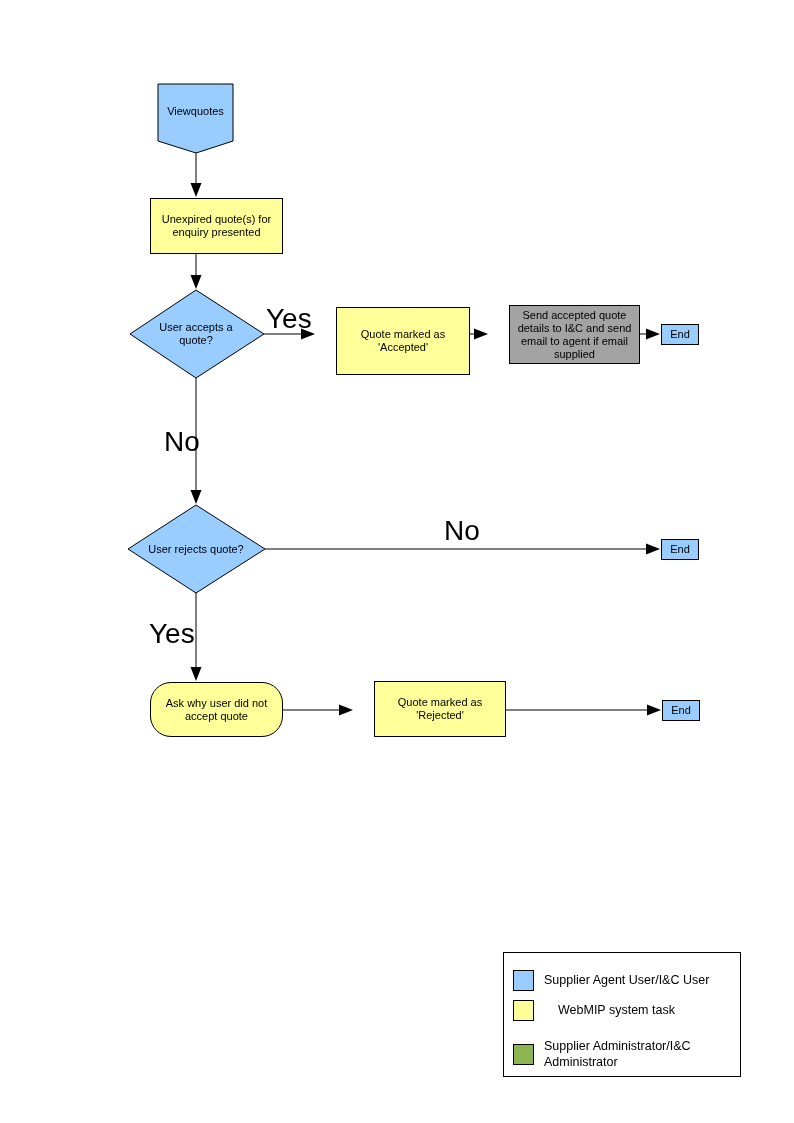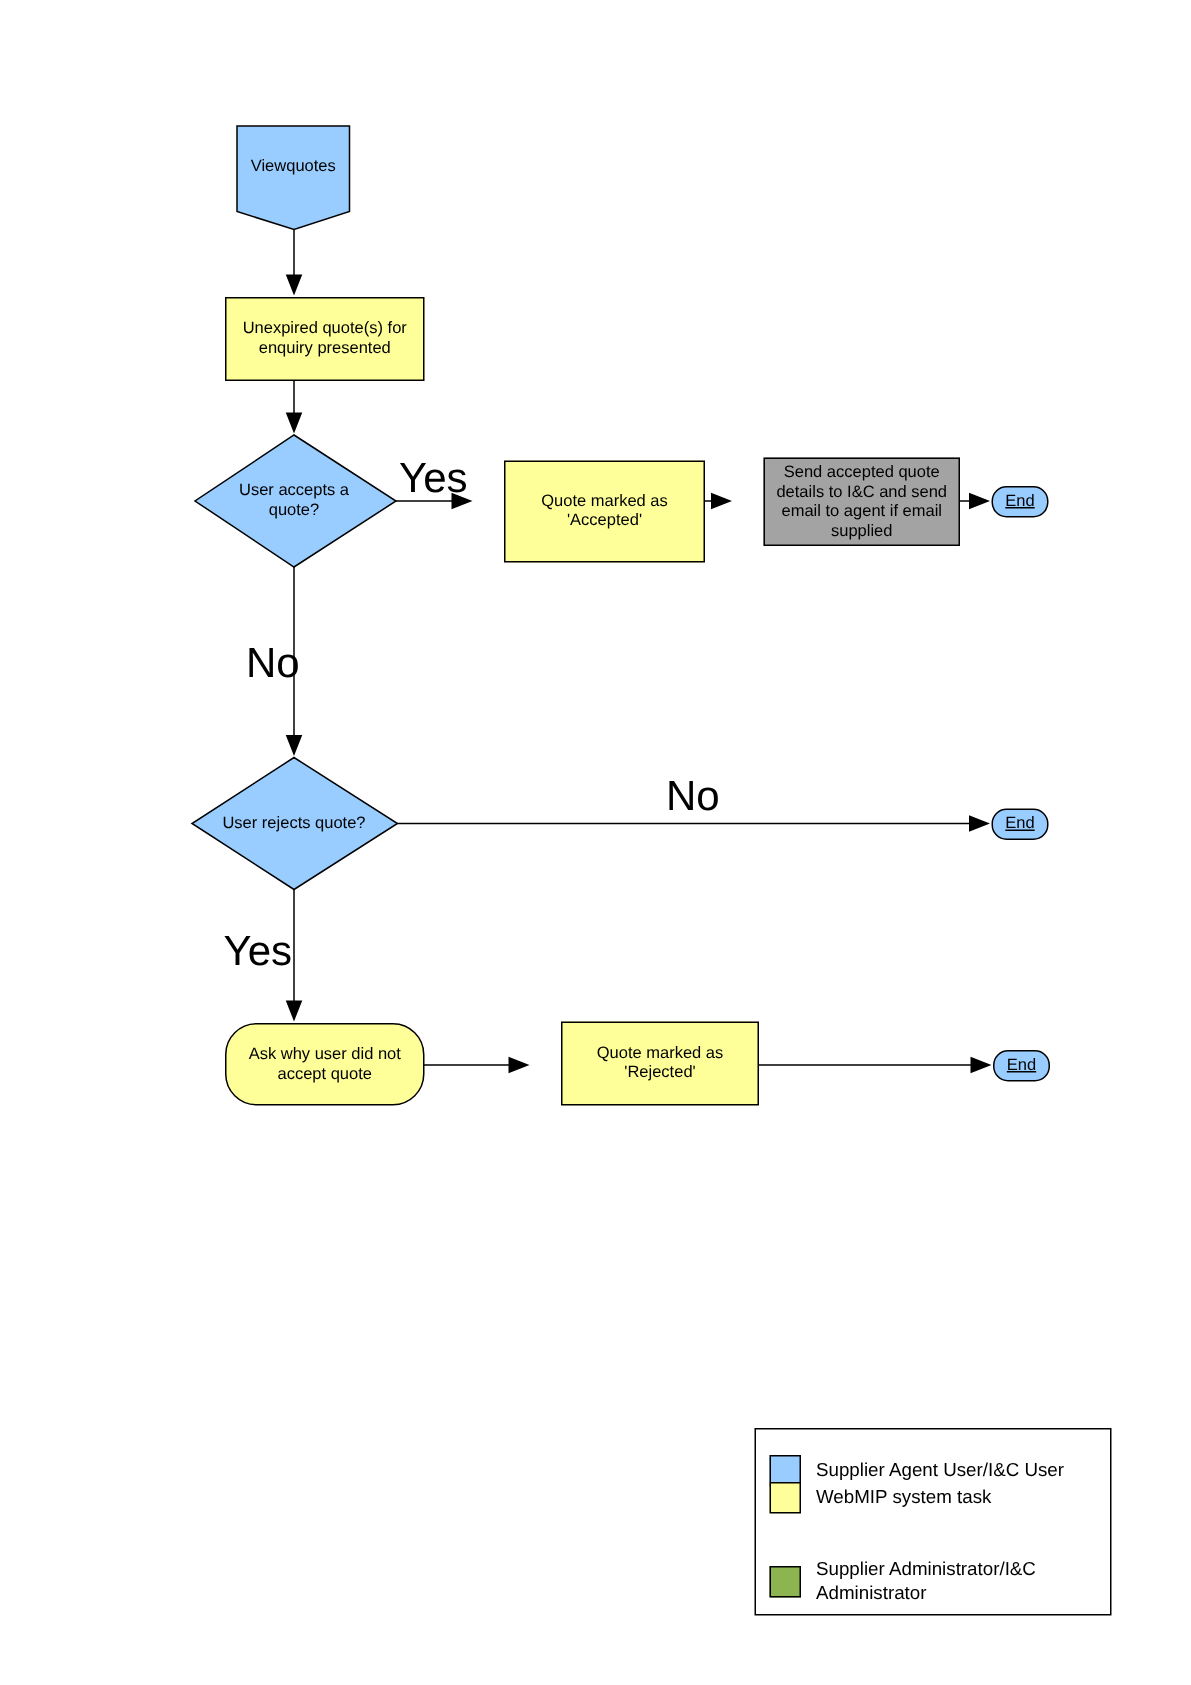--- a/index.html
+++ b/index.html
@@ -23,23 +23,22 @@
     align-items: center;
     justify-content: center;
     text-align: center;
     font-size: 11px;
     line-height: 13px;
     box-sizing: border-box;
   }
   .task { border: 1px solid #000000; padding: 2px 4px; margin-left: 20px; }
   .end-node {
     border: 1px solid #000000;
-    border-radius: 10px;
+    border-radius: 0;
     font-size: 11px;
-    text-decoration: underline;
   }
   .overlay-label {
     position: absolute;
     display: flex;
     align-items: center;
     justify-content: center;
     text-align: center;
     font-size: 11px;
     line-height: 13px;
     pointer-events: none;
@@ -133,21 +132,21 @@
   <div class="edge-label" style="left:266px; top:306px;">Yes</div>
   <div class="edge-label" style="left:164px; top:429px;">No</div>
   <div class="edge-label" style="left:444px; top:518px;">No</div>
   <div class="edge-label" style="left:149px; top:621px;">Yes</div>
 
   <div class="legend">
     <div class="legend-row" style="top:16px; height:22px;">
       <div class="legend-swatch" style="background-color: rgb(153, 204, 255);"></div>
       <div class="legend-label">Supplier Agent User/I&amp;C User</div>
     </div>
-    <div class="legend-row" style="top:34px; height:22px;">
+    <div class="legend-row" style="top:46px; height:22px;gap:14px;">
       <div class="legend-swatch" style="background-color: rgb(255, 255, 153);"></div>
       <div class="legend-label">WebMIP system task</div>
     </div>
     <div class="legend-row" style="top:84px; height:34px;">
       <div class="legend-swatch" style="background-color: rgb(140, 180, 80);"></div>
       <div class="legend-label">Supplier Administrator/I&amp;C Administrator</div>
     </div>
   </div>
 
 </div>

